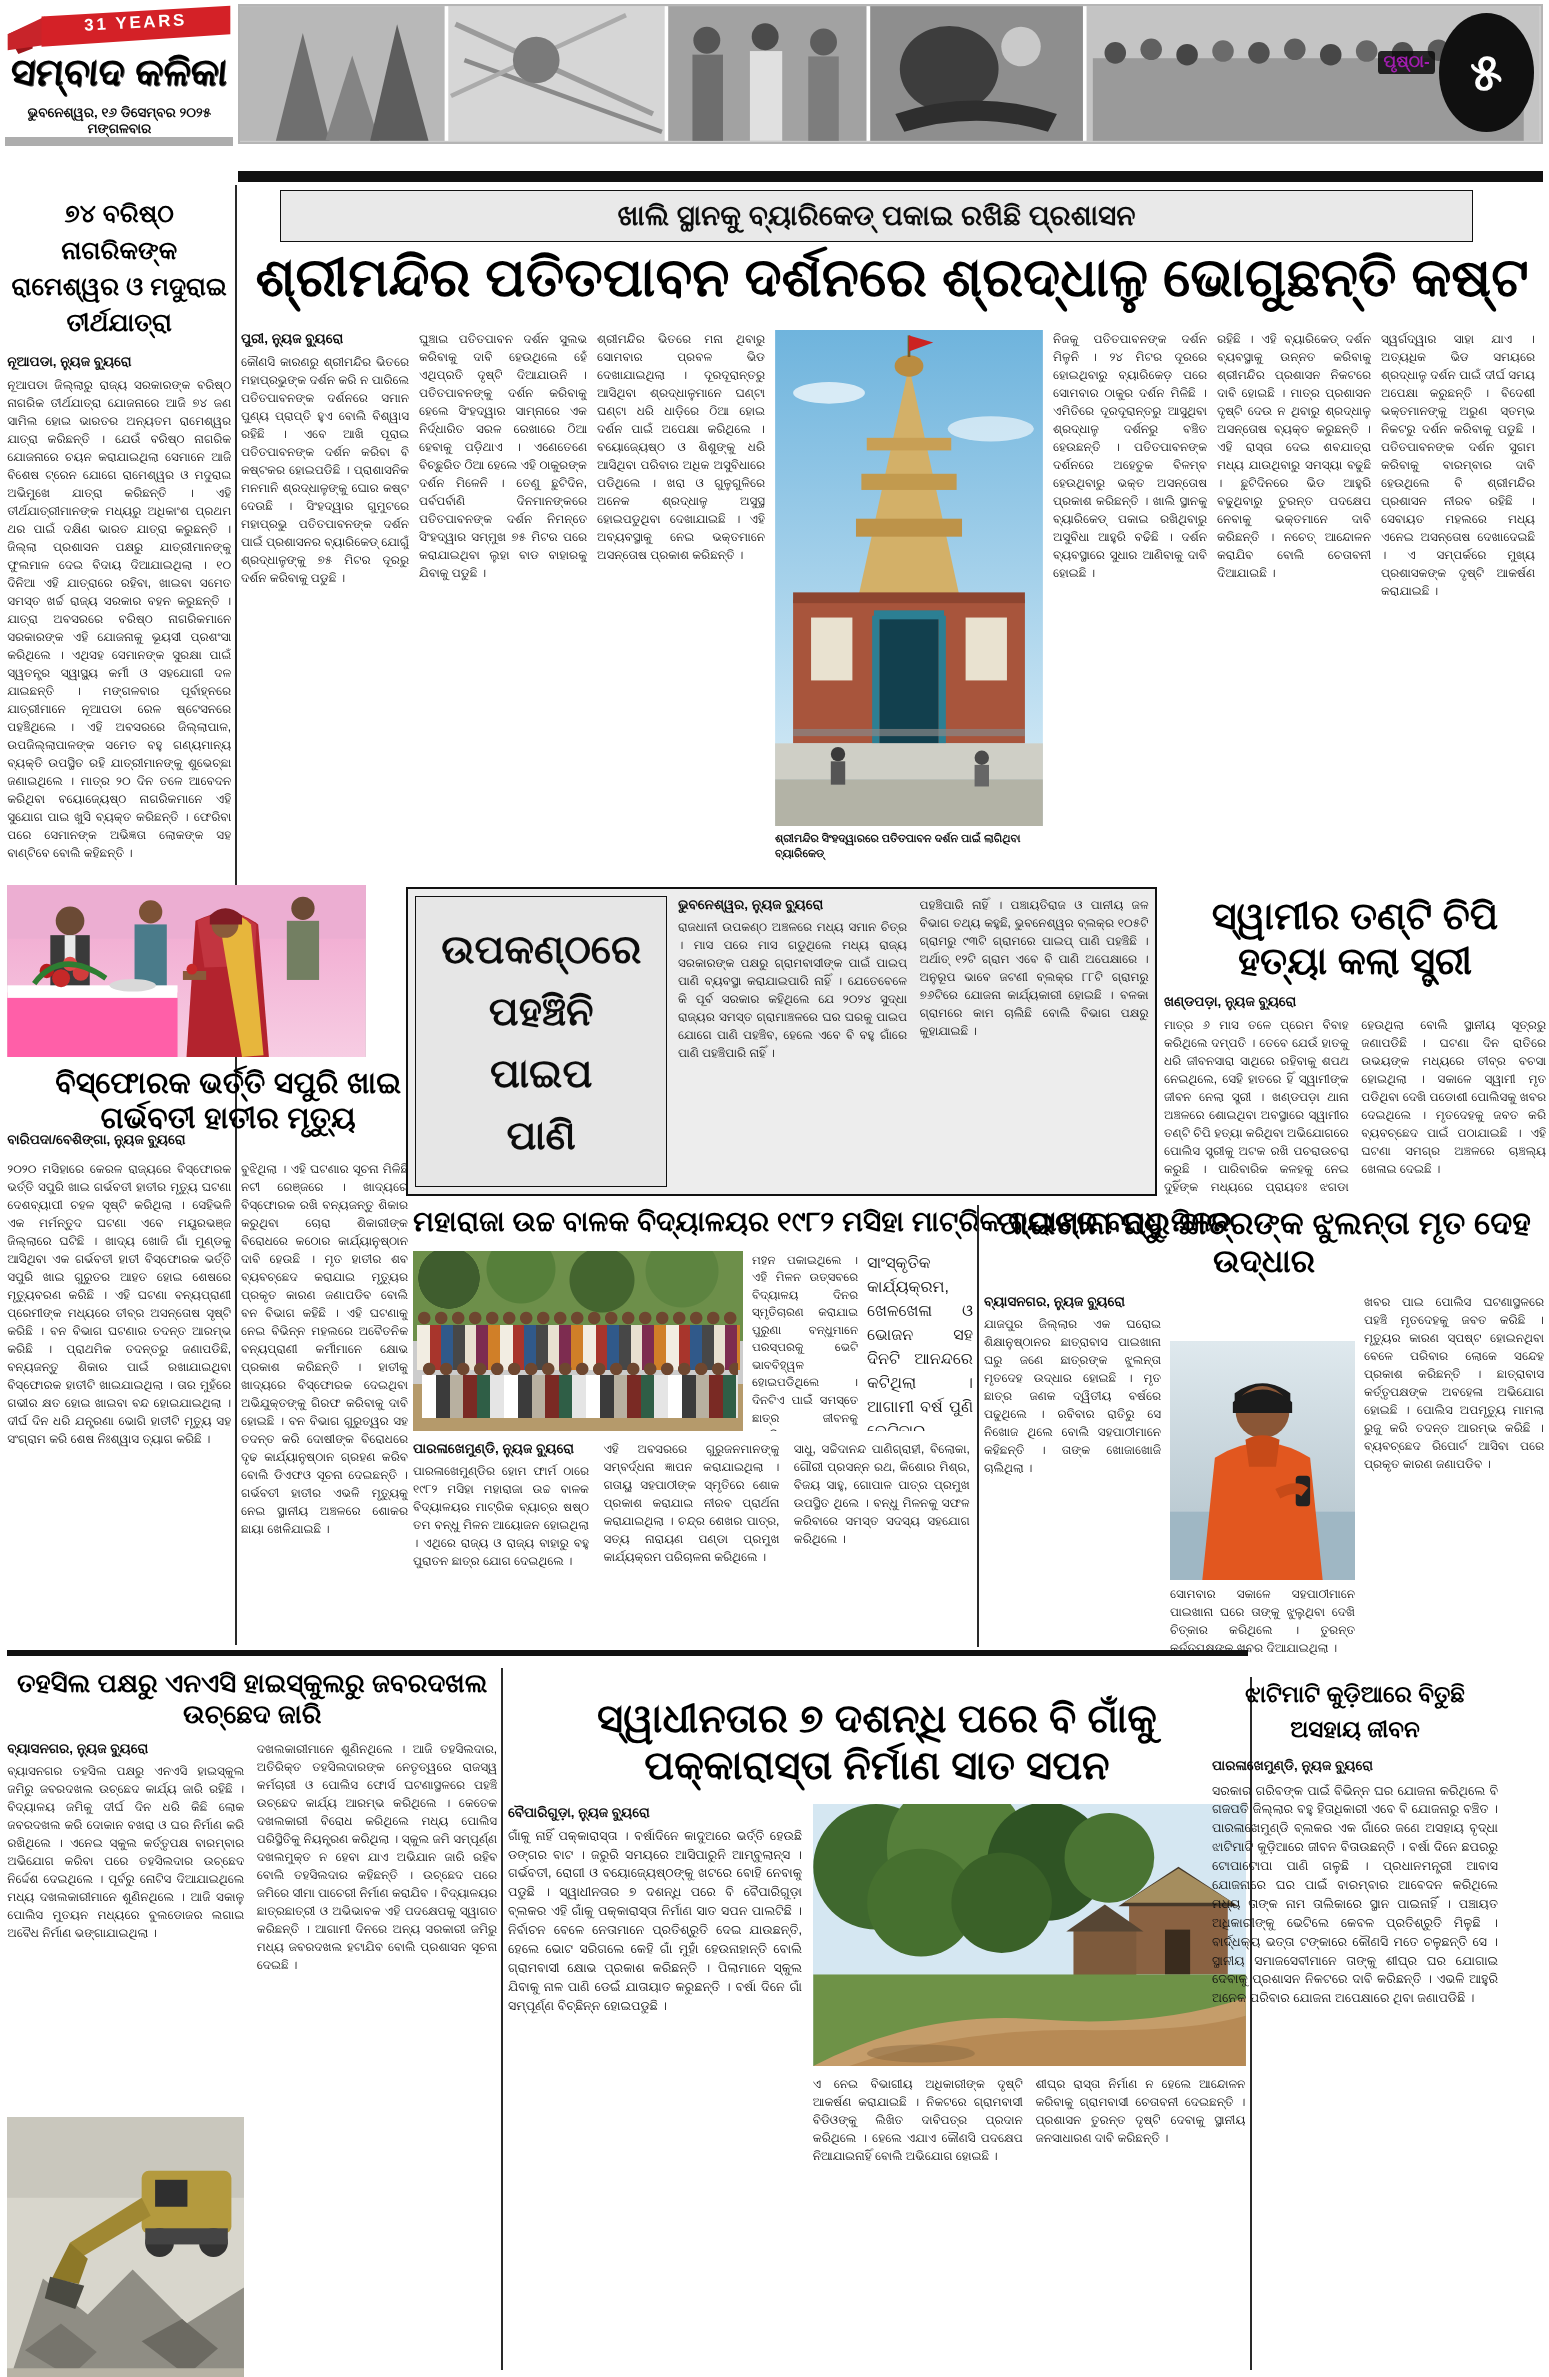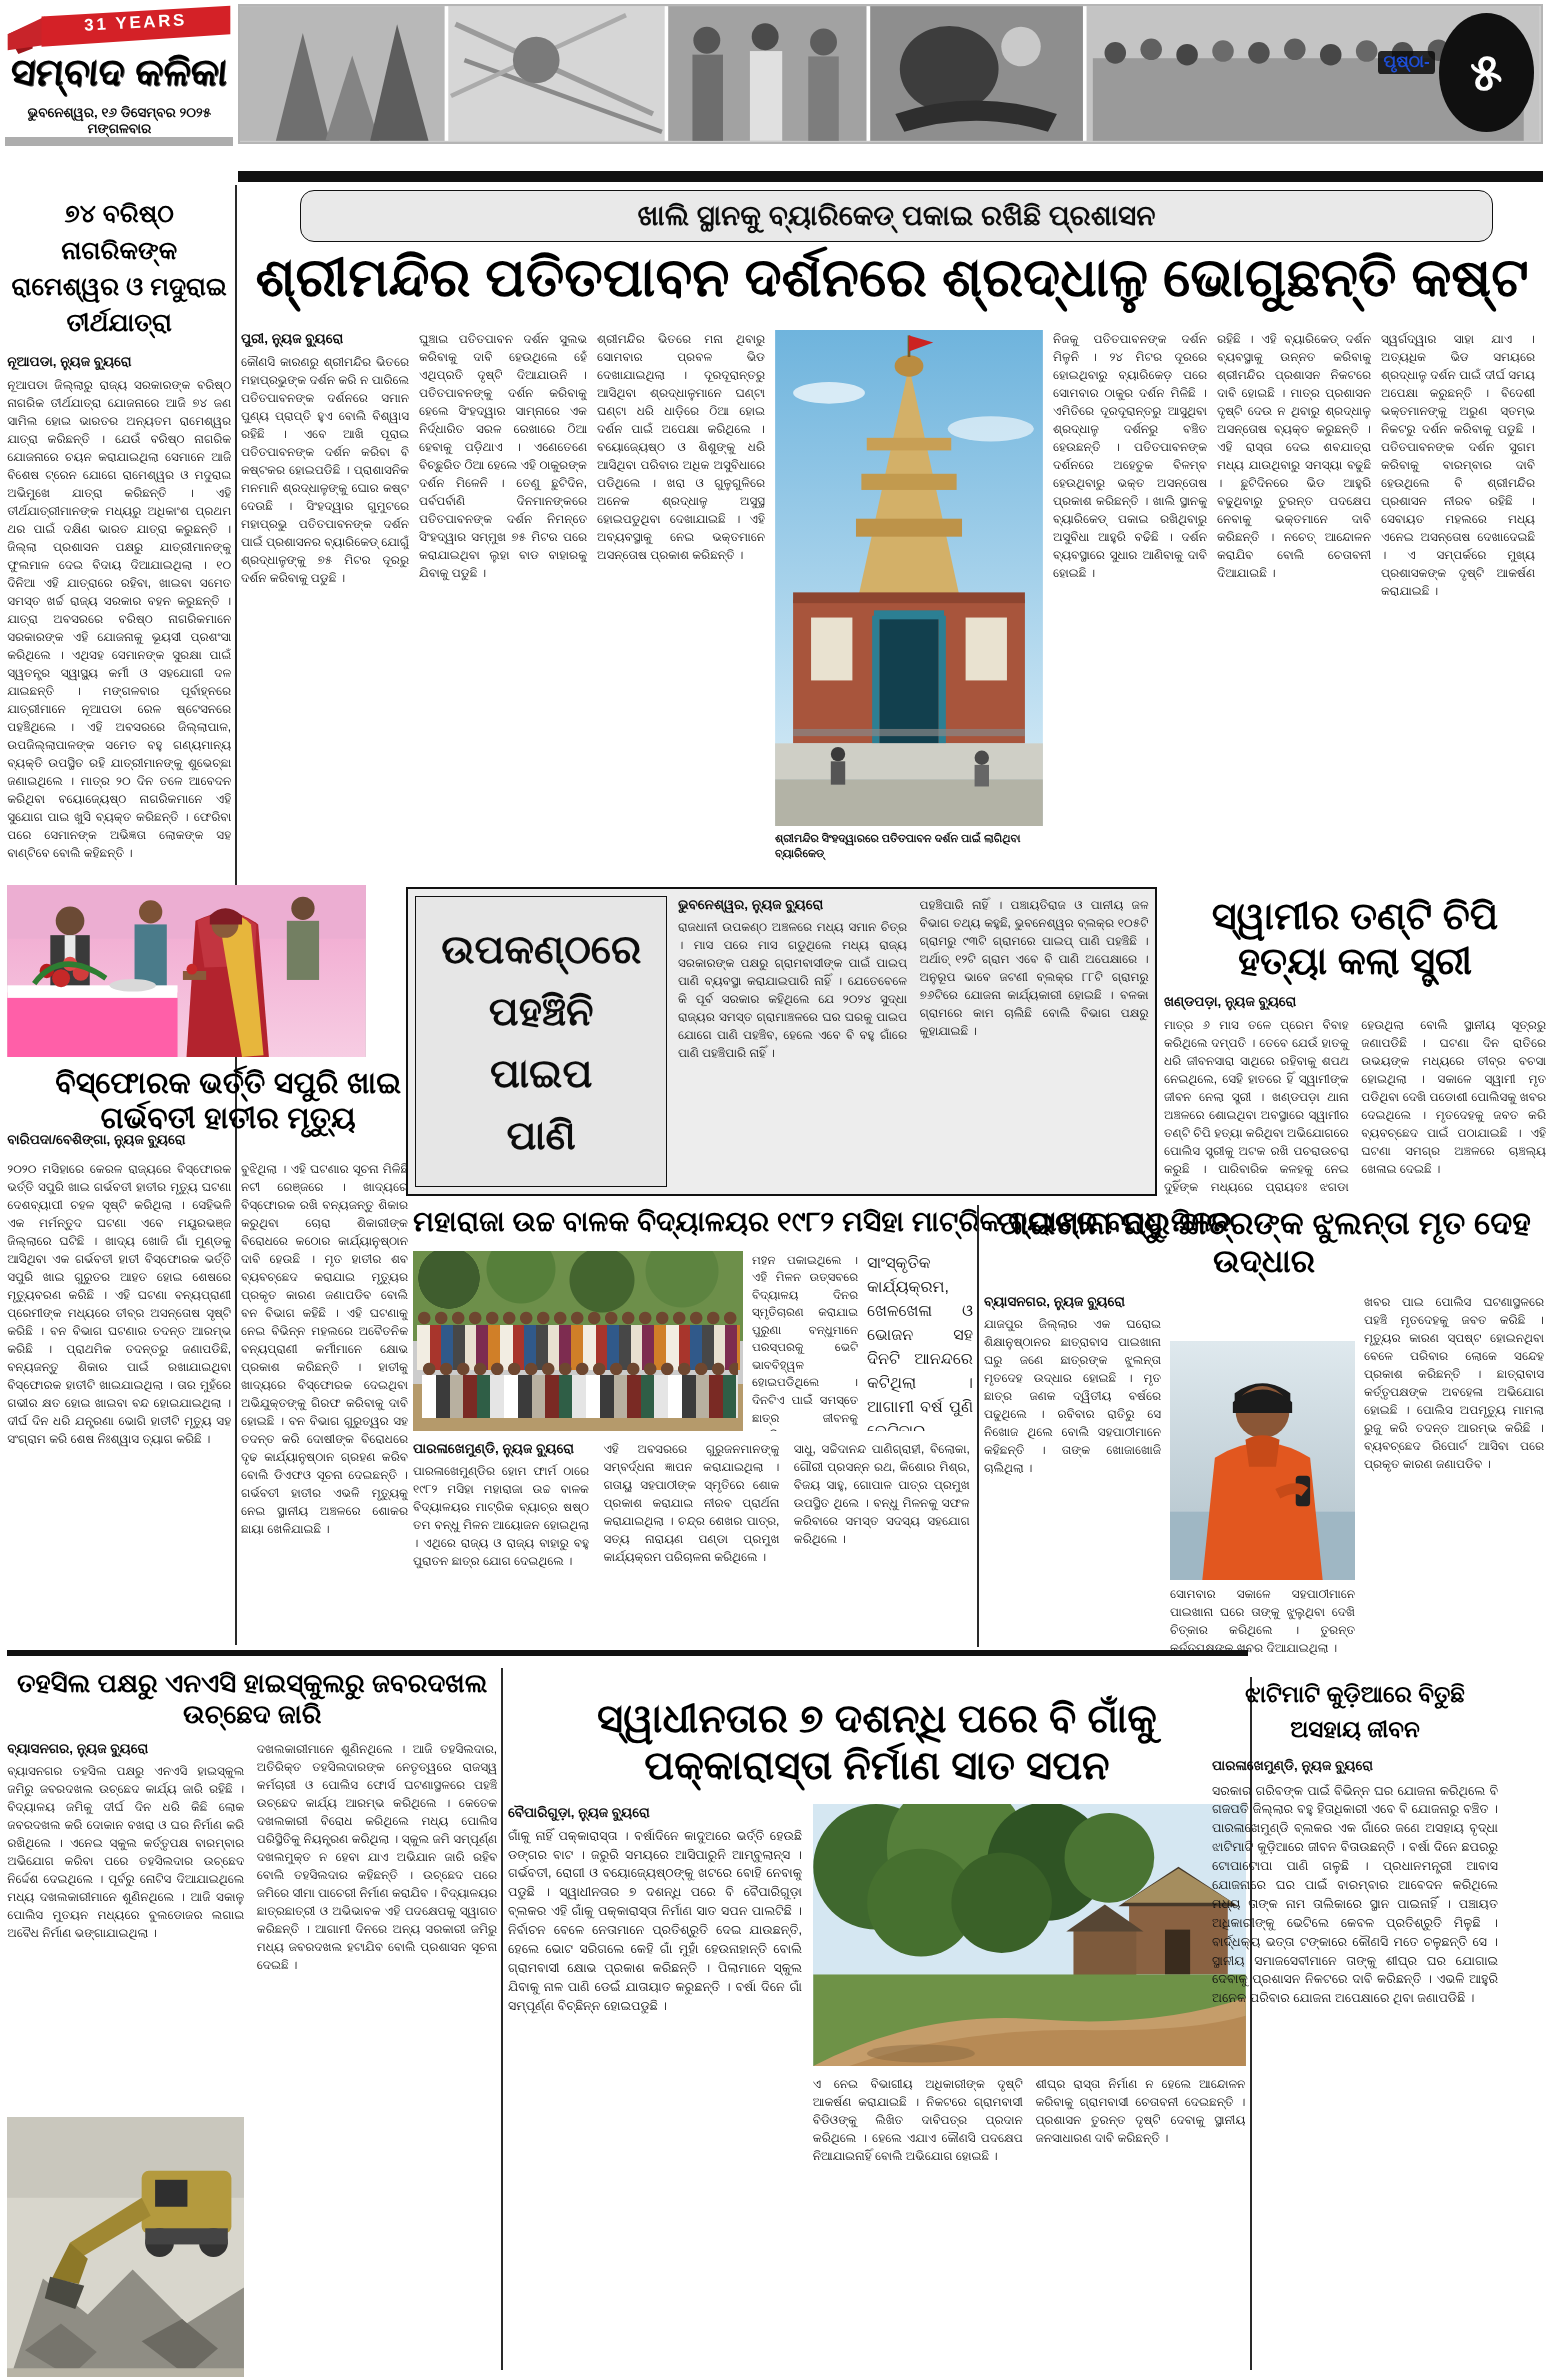--- a/index.html
+++ b/index.html
@@ -80,36 +80,36 @@
         <circle cx="1295" cy="52" r="12" fill="#525252"></circle>
           <circle cx="1335" cy="49" r="12" fill="#5a5a5a"></circle>
         <circle cx="1375" cy="53" r="12" fill="#484848"></circle>
           <circle cx="1415" cy="50" r="12" fill="#636363"></circle>
       </g>
       <rect x="228" y="0" width="4" height="150" fill="#fff"></rect>
         <rect x="473" y="0" width="4" height="150" fill="#fff"></rect>
       <rect x="698" y="0" width="4" height="150" fill="#fff"></rect>
         <rect x="939" y="0" width="4" height="150" fill="#fff"></rect>
     </svg>
-    <div class="abs" style="right:106px;top:45px;color:#1d4ed8;font-weight:800;font-size:17px;background:rgba(10,10,10,.85);padding:1.8px 5.4px;border-radius:3.6px;">ପୃଷ୍ଠା-</div>
+    <div class="abs" style="right:106px;top:45px;color:#a21caf;font-weight:800;font-size:17px;background:rgba(10,10,10,.85);padding:1.8px 5.4px;border-radius:3.6px;">ପୃଷ୍ଠା-</div>
     <div class="abs badge" style="right:7.2px;top:7.2px;width:95px;height:119px;">
       <span style="font-size:52px;font-weight:800;">୫</span>
     </div>
   </div>
   <div class="abs rule-h" style="left:238px;top:171px;width:1305px;height:10.8px;"></div>
 
   <div class="abs" style="left:7.2px;top:190px;width:224px;">
     <div class="hl pre" style="font-size:25px;line-height:1.45;padding:5.4px 0 9px;">୭୪ ବରିଷ୍ଠ ନାଗରିକଙ୍କ
 ରାମେଶ୍ୱର ଓ ମଦୁରାଇ ତୀର୍ଥଯାତ୍ରା</div>
     <div class="dl" style="margin:3.6px 0 5.4px;">ନୂଆପଡା, ନ୍ୟୁଜ ବ୍ୟୁରୋ</div>
     <div class="bt" style="height:539px;">ନୂଆପଡା ଜିଲ୍ଲାରୁ ରାଜ୍ୟ ସରକାରଙ୍କ ବରିଷ୍ଠ ନାଗରିକ ତୀର୍ଥଯାତ୍ରା ଯୋଜନାରେ ଆଜି ୭୪ ଜଣ ସାମିଲ ହୋଇ ଭାରତର ଅନ୍ୟତମ ରାମେଶ୍ୱର ଯାତ୍ରା କରିଛନ୍ତି । ଯେଉଁ ବରିଷ୍ଠ ନାଗରିକ ଯୋଜନାରେ ଚୟନ କରାଯାଇଥିଲା ସେମାନେ ଆଜି ବିଶେଷ ଟ୍ରେନ ଯୋଗେ ରାମେଶ୍ୱର ଓ ମଦୁରାଇ ଅଭିମୁଖେ ଯାତ୍ରା କରିଛନ୍ତି । ଏହି ତୀର୍ଥଯାତ୍ରୀମାନଙ୍କ ମଧ୍ୟରୁ ଅଧିକାଂଶ ପ୍ରଥମ ଥର ପାଇଁ ଦକ୍ଷିଣ ଭାରତ ଯାତ୍ରା କରୁଛନ୍ତି । ଜିଲ୍ଲା ପ୍ରଶାସନ ପକ୍ଷରୁ ଯାତ୍ରୀମାନଙ୍କୁ ଫୁଲମାଳ ଦେଇ ବିଦାୟ ଦିଆଯାଇଥିଲା । ୧୦ ଦିନିଆ ଏହି ଯାତ୍ରାରେ ରହିବା, ଖାଇବା ସମେତ ସମସ୍ତ ଖର୍ଚ୍ଚ ରାଜ୍ୟ ସରକାର ବହନ କରୁଛନ୍ତି । ଯାତ୍ରା ଅବସରରେ ବରିଷ୍ଠ ନାଗରିକମାନେ ସରକାରଙ୍କ ଏହି ଯୋଜନାକୁ ଭୂୟସୀ ପ୍ରଶଂସା କରିଥିଲେ । ଏଥିସହ ସେମାନଙ୍କ ସୁରକ୍ଷା ପାଇଁ ସ୍ୱତନ୍ତ୍ର ସ୍ୱାସ୍ଥ୍ୟ କର୍ମୀ ଓ ସହଯୋଗୀ ଦଳ ଯାଇଛନ୍ତି । ମଙ୍ଗଳବାର ପୂର୍ବାହ୍ନରେ ଯାତ୍ରୀମାନେ ନୂଆପଡା ରେଳ ଷ୍ଟେସନରେ ପହଞ୍ଚିଥିଲେ । ଏହି ଅବସରରେ ଜିଲ୍ଲାପାଳ, ଉପଜିଲ୍ଲାପାଳଙ୍କ ସମେତ ବହୁ ଗଣ୍ୟମାନ୍ୟ ବ୍ୟକ୍ତି ଉପସ୍ଥିତ ରହି ଯାତ୍ରୀମାନଙ୍କୁ ଶୁଭେଚ୍ଛା ଜଣାଇଥିଲେ । ମାତ୍ର ୨୦ ଦିନ ତଳେ ଆବେଦନ କରିଥିବା ବୟୋଜ୍ୟେଷ୍ଠ ନାଗରିକମାନେ ଏହି ସୁଯୋଗ ପାଇ ଖୁସି ବ୍ୟକ୍ତ କରିଛନ୍ତି । ଫେରିବା ପରେ ସେମାନଙ୍କ ଅଭିଜ୍ଞତା ଲୋକଙ୍କ ସହ ବାଣ୍ଟିବେ ବୋଲି କହିଛନ୍ତି ।</div>
   </div>
   <div class="abs rule-v" style="left:235px;top:185px;height:1460px;"></div>
 
-  <div class="abs kicker" style="left:300px;top:190px;width:1191px;height:50px;border-radius:14px;">
+  <div class="abs kicker" style="left:280px;top:190px;width:1191px;height:50px;">
     <span>ଖାଲି ସ୍ଥାନକୁ ବ୍ୟାରିକେଡ୍ ପକାଇ ରଖିଛି ପ୍ରଶାସନ</span>
   </div>
   <div class="abs hl" style="left:241px;top:246px;width:1302px;font-size:54px;">ଶ୍ରୀମନ୍ଦିର ପତିତପାବନ ଦର୍ଶନରେ ଶ୍ରଦ୍ଧାଳୁ ଭୋଗୁଛନ୍ତି କଷ୍ଟ</div>
   <div class="abs colrow" style="left:241px;top:330px;width:1304px;height:553px;gap:10px;">
     <div style="width:168px;">
       <div class="dl" style="margin-bottom:5.4px;">ପୁରୀ, ନ୍ୟୁଜ ବ୍ୟୁରୋ</div>
       <div class="bt" style="height:521px;">କୌଣସି କାରଣରୁ ଶ୍ରୀମନ୍ଦିର ଭିତରେ ମହାପ୍ରଭୁଙ୍କ ଦର୍ଶନ କରି ନ ପାରିଲେ ପତିତପାବନଙ୍କ ଦର୍ଶନରେ ସମାନ ପୁଣ୍ୟ ପ୍ରାପ୍ତି ହୁଏ ବୋଲି ବିଶ୍ୱାସ ରହିଛି । ଏବେ ଆଖି ପୂରାଇ ପତିତପାବନଙ୍କ ଦର୍ଶନ କରିବା ବି କଷ୍ଟକର ହୋଇପଡିଛି । ପ୍ରାଶାସନିକ ମନମାନି ଶ୍ରଦ୍ଧାଳୁଙ୍କୁ ଘୋର କଷ୍ଟ ଦେଉଛି । ସିଂହଦ୍ୱାର ଗୁମୁଟରେ ମହାପ୍ରଭୁ ପତିତପାବନଙ୍କ ଦର୍ଶନ ପାଇଁ ପ୍ରଶାସନର ବ୍ୟାରିକେଡ୍ ଯୋଗୁଁ ଶ୍ରଦ୍ଧାଳୁଙ୍କୁ ୭୫ ମିଟର ଦୂରରୁ ଦର୍ଶନ କରିବାକୁ ପଡୁଛି ।</div>
     </div>
     <div class="bt" style="width:168px;height:553px;">ଘୁଞ୍ଚାଇ ପତିତପାବନ ଦର୍ଶନ ସୁଲଭ କରିବାକୁ ଦାବି ହେଉଥିଲେ ହେଁ ଏଥିପ୍ରତି ଦୃଷ୍ଟି ଦିଆଯାଉନି । ପତିତପାବନଙ୍କୁ ଦର୍ଶନ କରିବାକୁ ହେଲେ ସିଂହଦ୍ୱାର ସାମ୍ନାରେ ଏକ ନିର୍ଦ୍ଧାରିତ ସରଳ ରେଖାରେ ଠିଆ ହେବାକୁ ପଡ଼ିଥାଏ । ଏଣେତେଣେ ବିଚ୍ଛୁରିତ ଠିଆ ହେଲେ ଏହି ଠାକୁରଙ୍କ ଦର୍ଶନ ମିଳେନି । ତେଣୁ ଛୁଟିଦିନ, ପର୍ବପର୍ବାଣି ଦିନମାନଙ୍କରେ ପତିତପାବନଙ୍କ ଦର୍ଶନ ନିମନ୍ତେ ସିଂହଦ୍ୱାର ସମ୍ମୁଖ ୭୫ ମିଟର ପରେ କରାଯାଇଥିବା ଲୁହା ବାଡ ବାହାରକୁ ଯିବାକୁ ପଡୁଛି ।</div>
     <div class="bt" style="width:168px;height:553px;">ଶ୍ରୀମନ୍ଦିର ଭିତରେ ମନା ଥିବାରୁ ସୋମବାର ପ୍ରବଳ ଭିଡ ଦେଖାଯାଇଥିଲା । ଦୂରଦୂରାନ୍ତରୁ ଆସିଥିବା ଶ୍ରଦ୍ଧାଳୁମାନେ ଘଣ୍ଟା ଘଣ୍ଟା ଧରି ଧାଡ଼ିରେ ଠିଆ ହୋଇ ଦର୍ଶନ ପାଇଁ ଅପେକ୍ଷା କରିଥିଲେ । ବୟୋଜ୍ୟେଷ୍ଠ ଓ ଶିଶୁଙ୍କୁ ଧରି ଆସିଥିବା ପରିବାର ଅଧିକ ଅସୁବିଧାରେ ପଡିଥିଲେ । ଖରା ଓ ଗୁଳୁଗୁଳିରେ ଅନେକ ଶ୍ରଦ୍ଧାଳୁ ଅସୁସ୍ଥ ହୋଇପଡୁଥିବା ଦେଖାଯାଇଛି । ଏହି ଅବ୍ୟବସ୍ଥାକୁ ନେଇ ଭକ୍ତମାନେ ଅସନ୍ତୋଷ ପ୍ରକାଶ କରିଛନ୍ତି ।</div>

